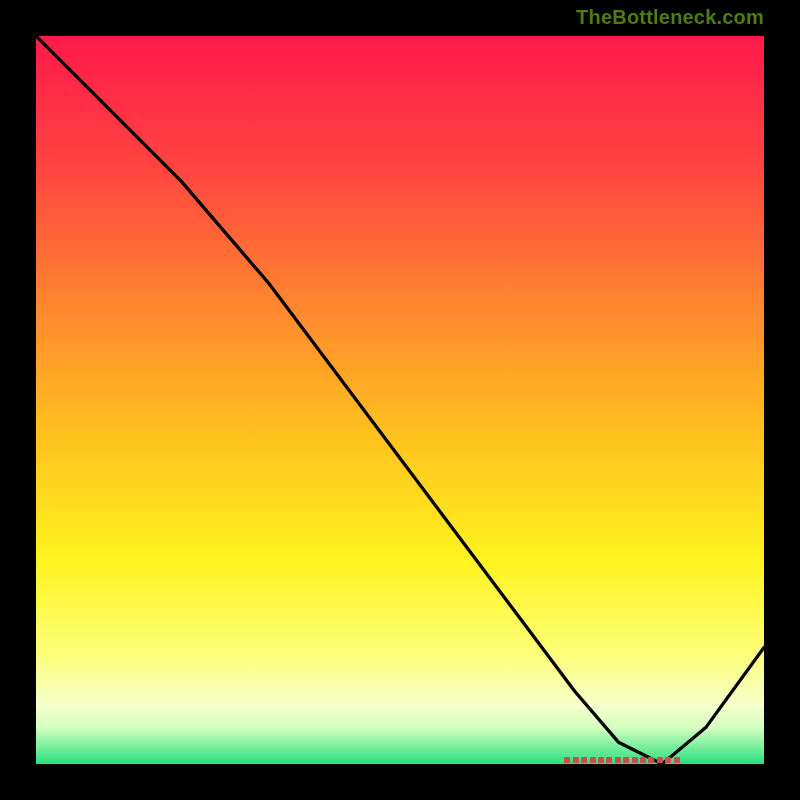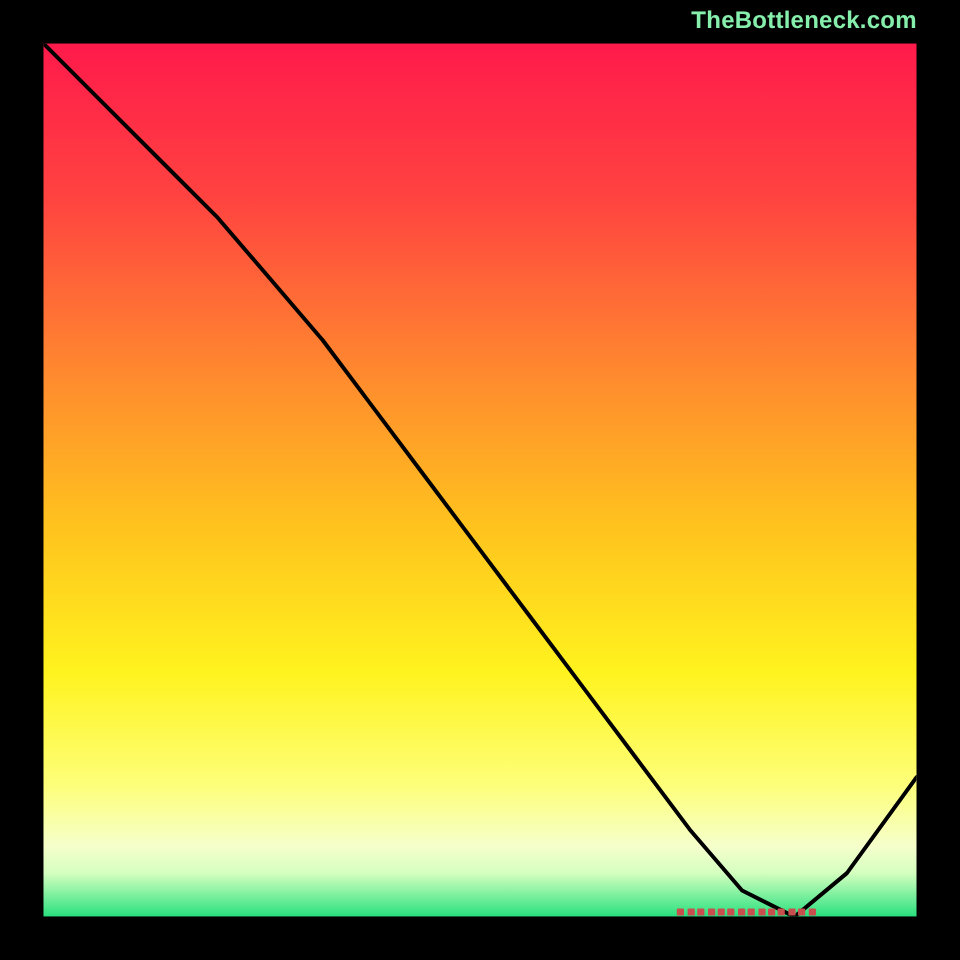--- a/index.html
+++ b/index.html
@@ -15,21 +15,21 @@
   left: 36px; top: 36px;
   width: 728px; height: 728px;
   overflow: hidden;
 }
 .gradient {
   position: absolute; inset: 0;
 }
 .watermark {
   position: absolute;
   top: 6px; right: 36px;
-  color: #86efac;
+  color: #4d7c0f;
   font-size: 20px;
   font-weight: 600;
   letter-spacing: 0.2px;
 }
 svg.curve {
   position: absolute; inset: 0;
   width: 100%; height: 100%;
 }
 .scatter {
   position: absolute; inset: 0;

